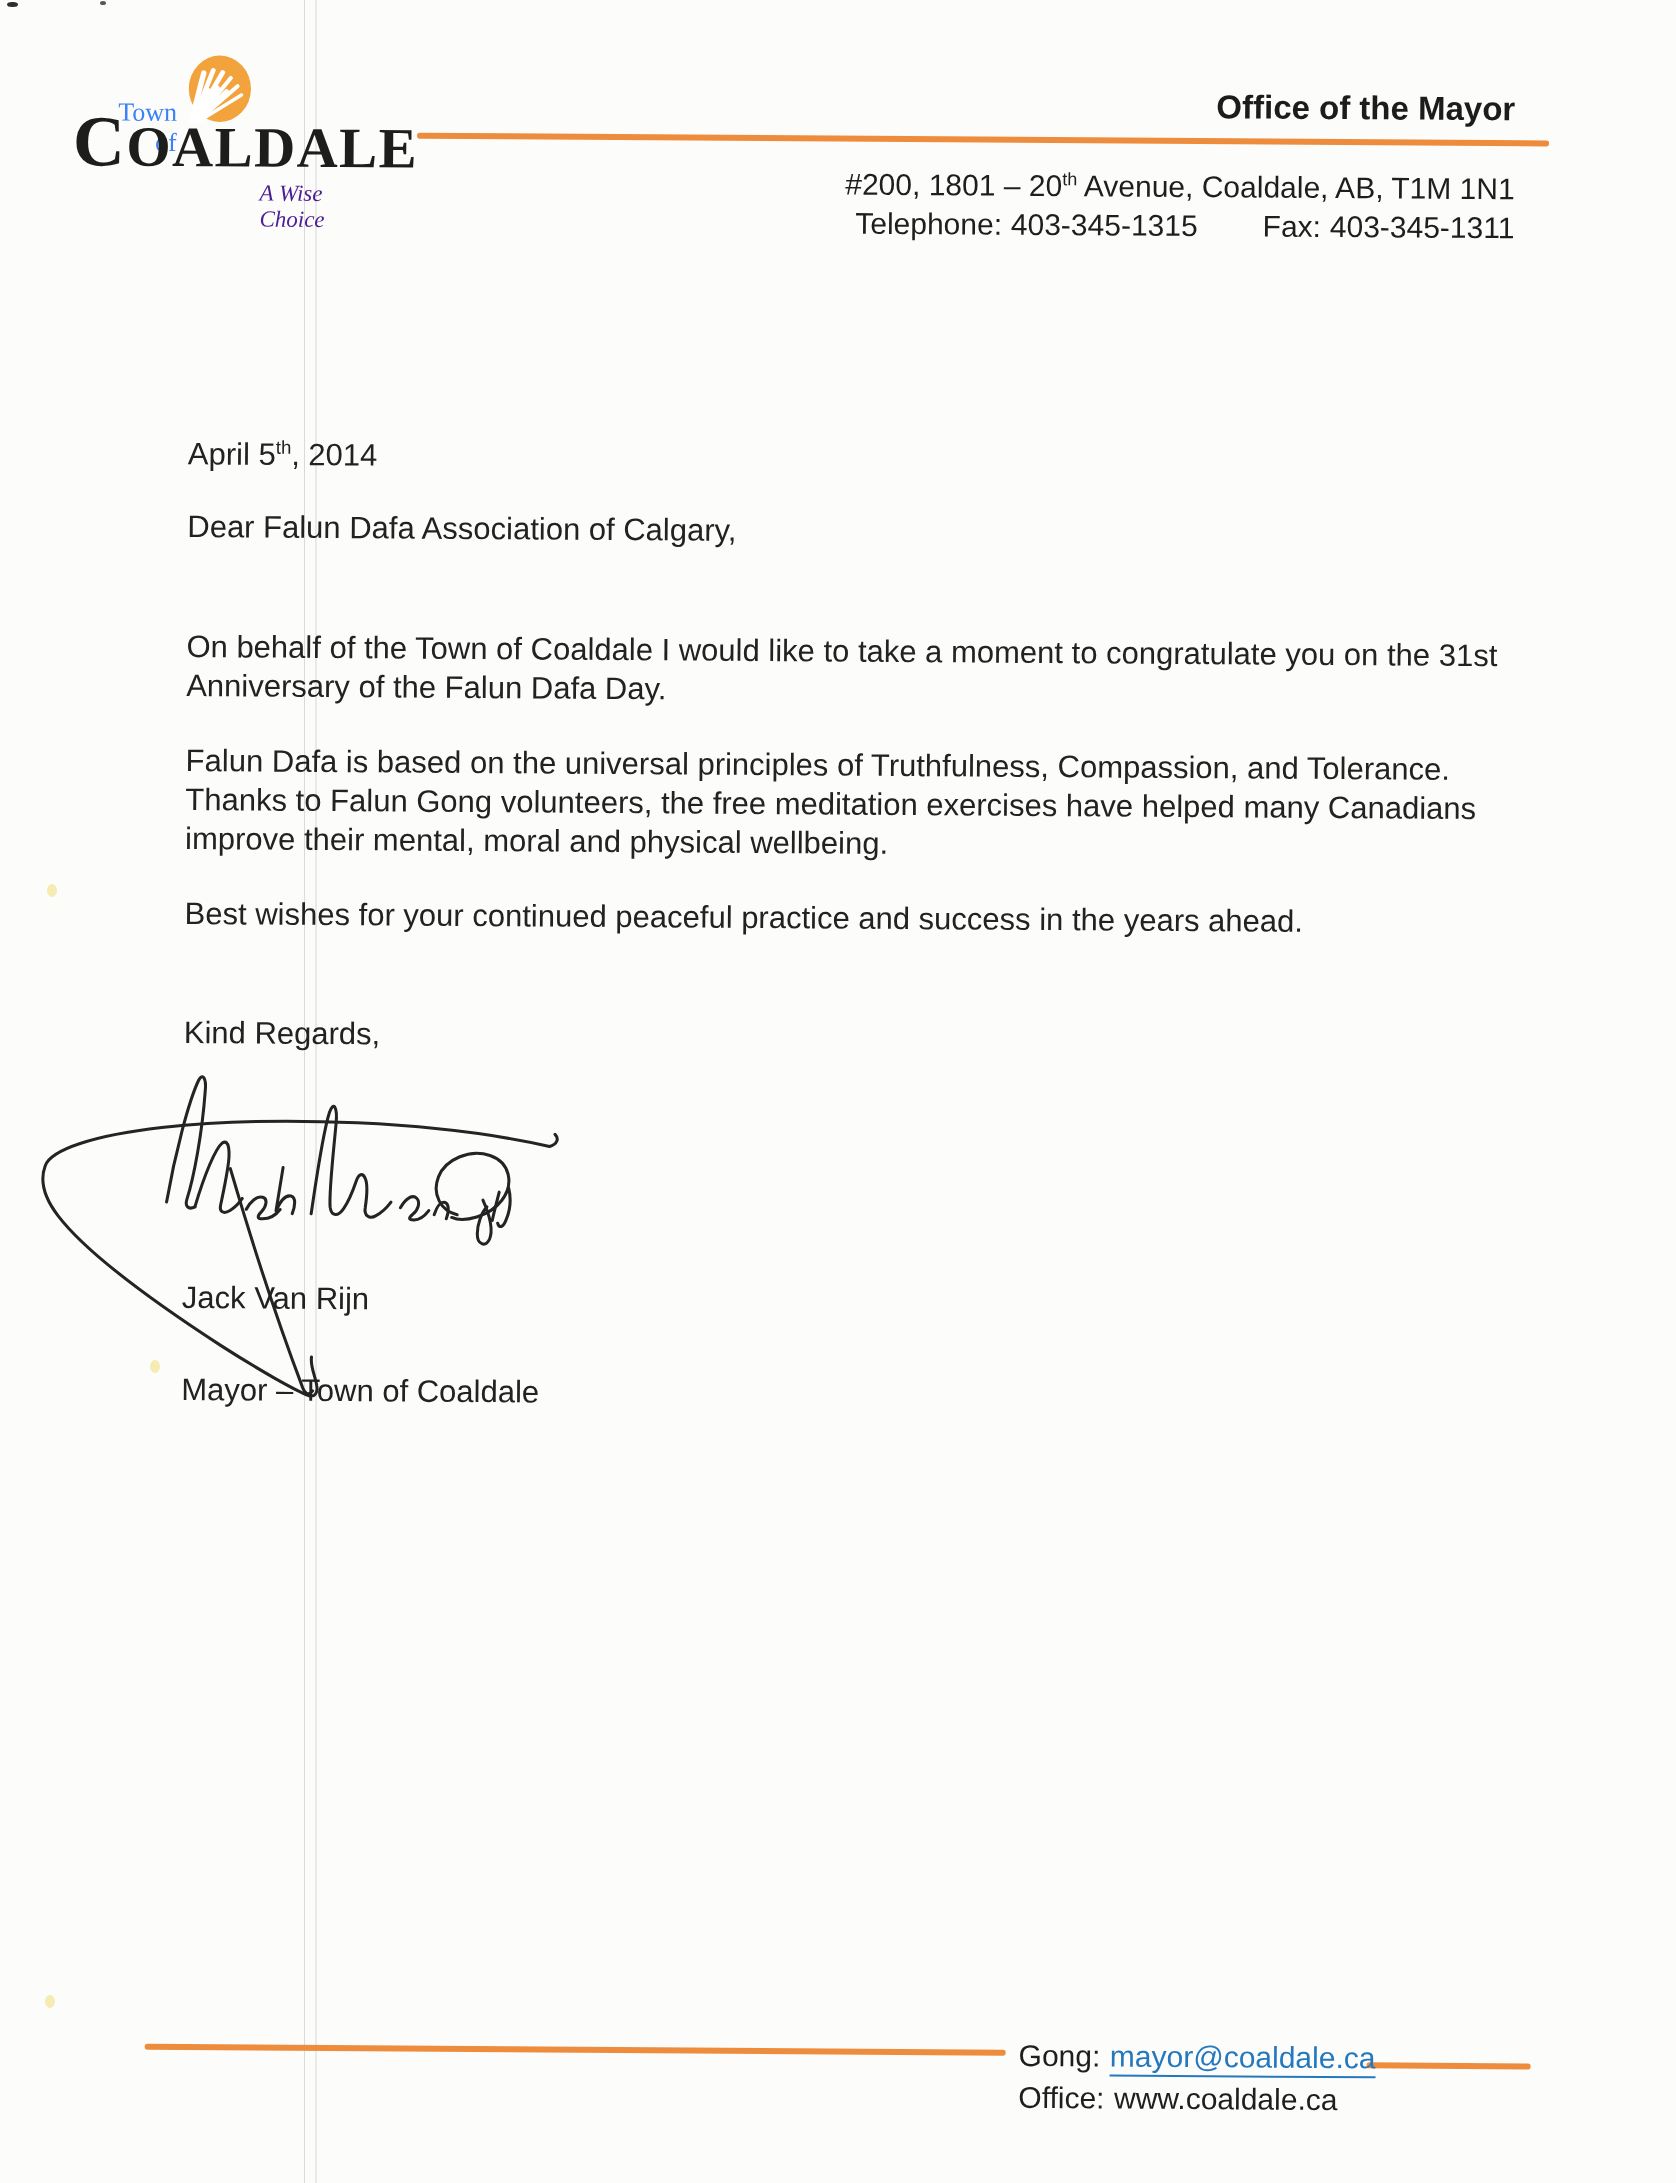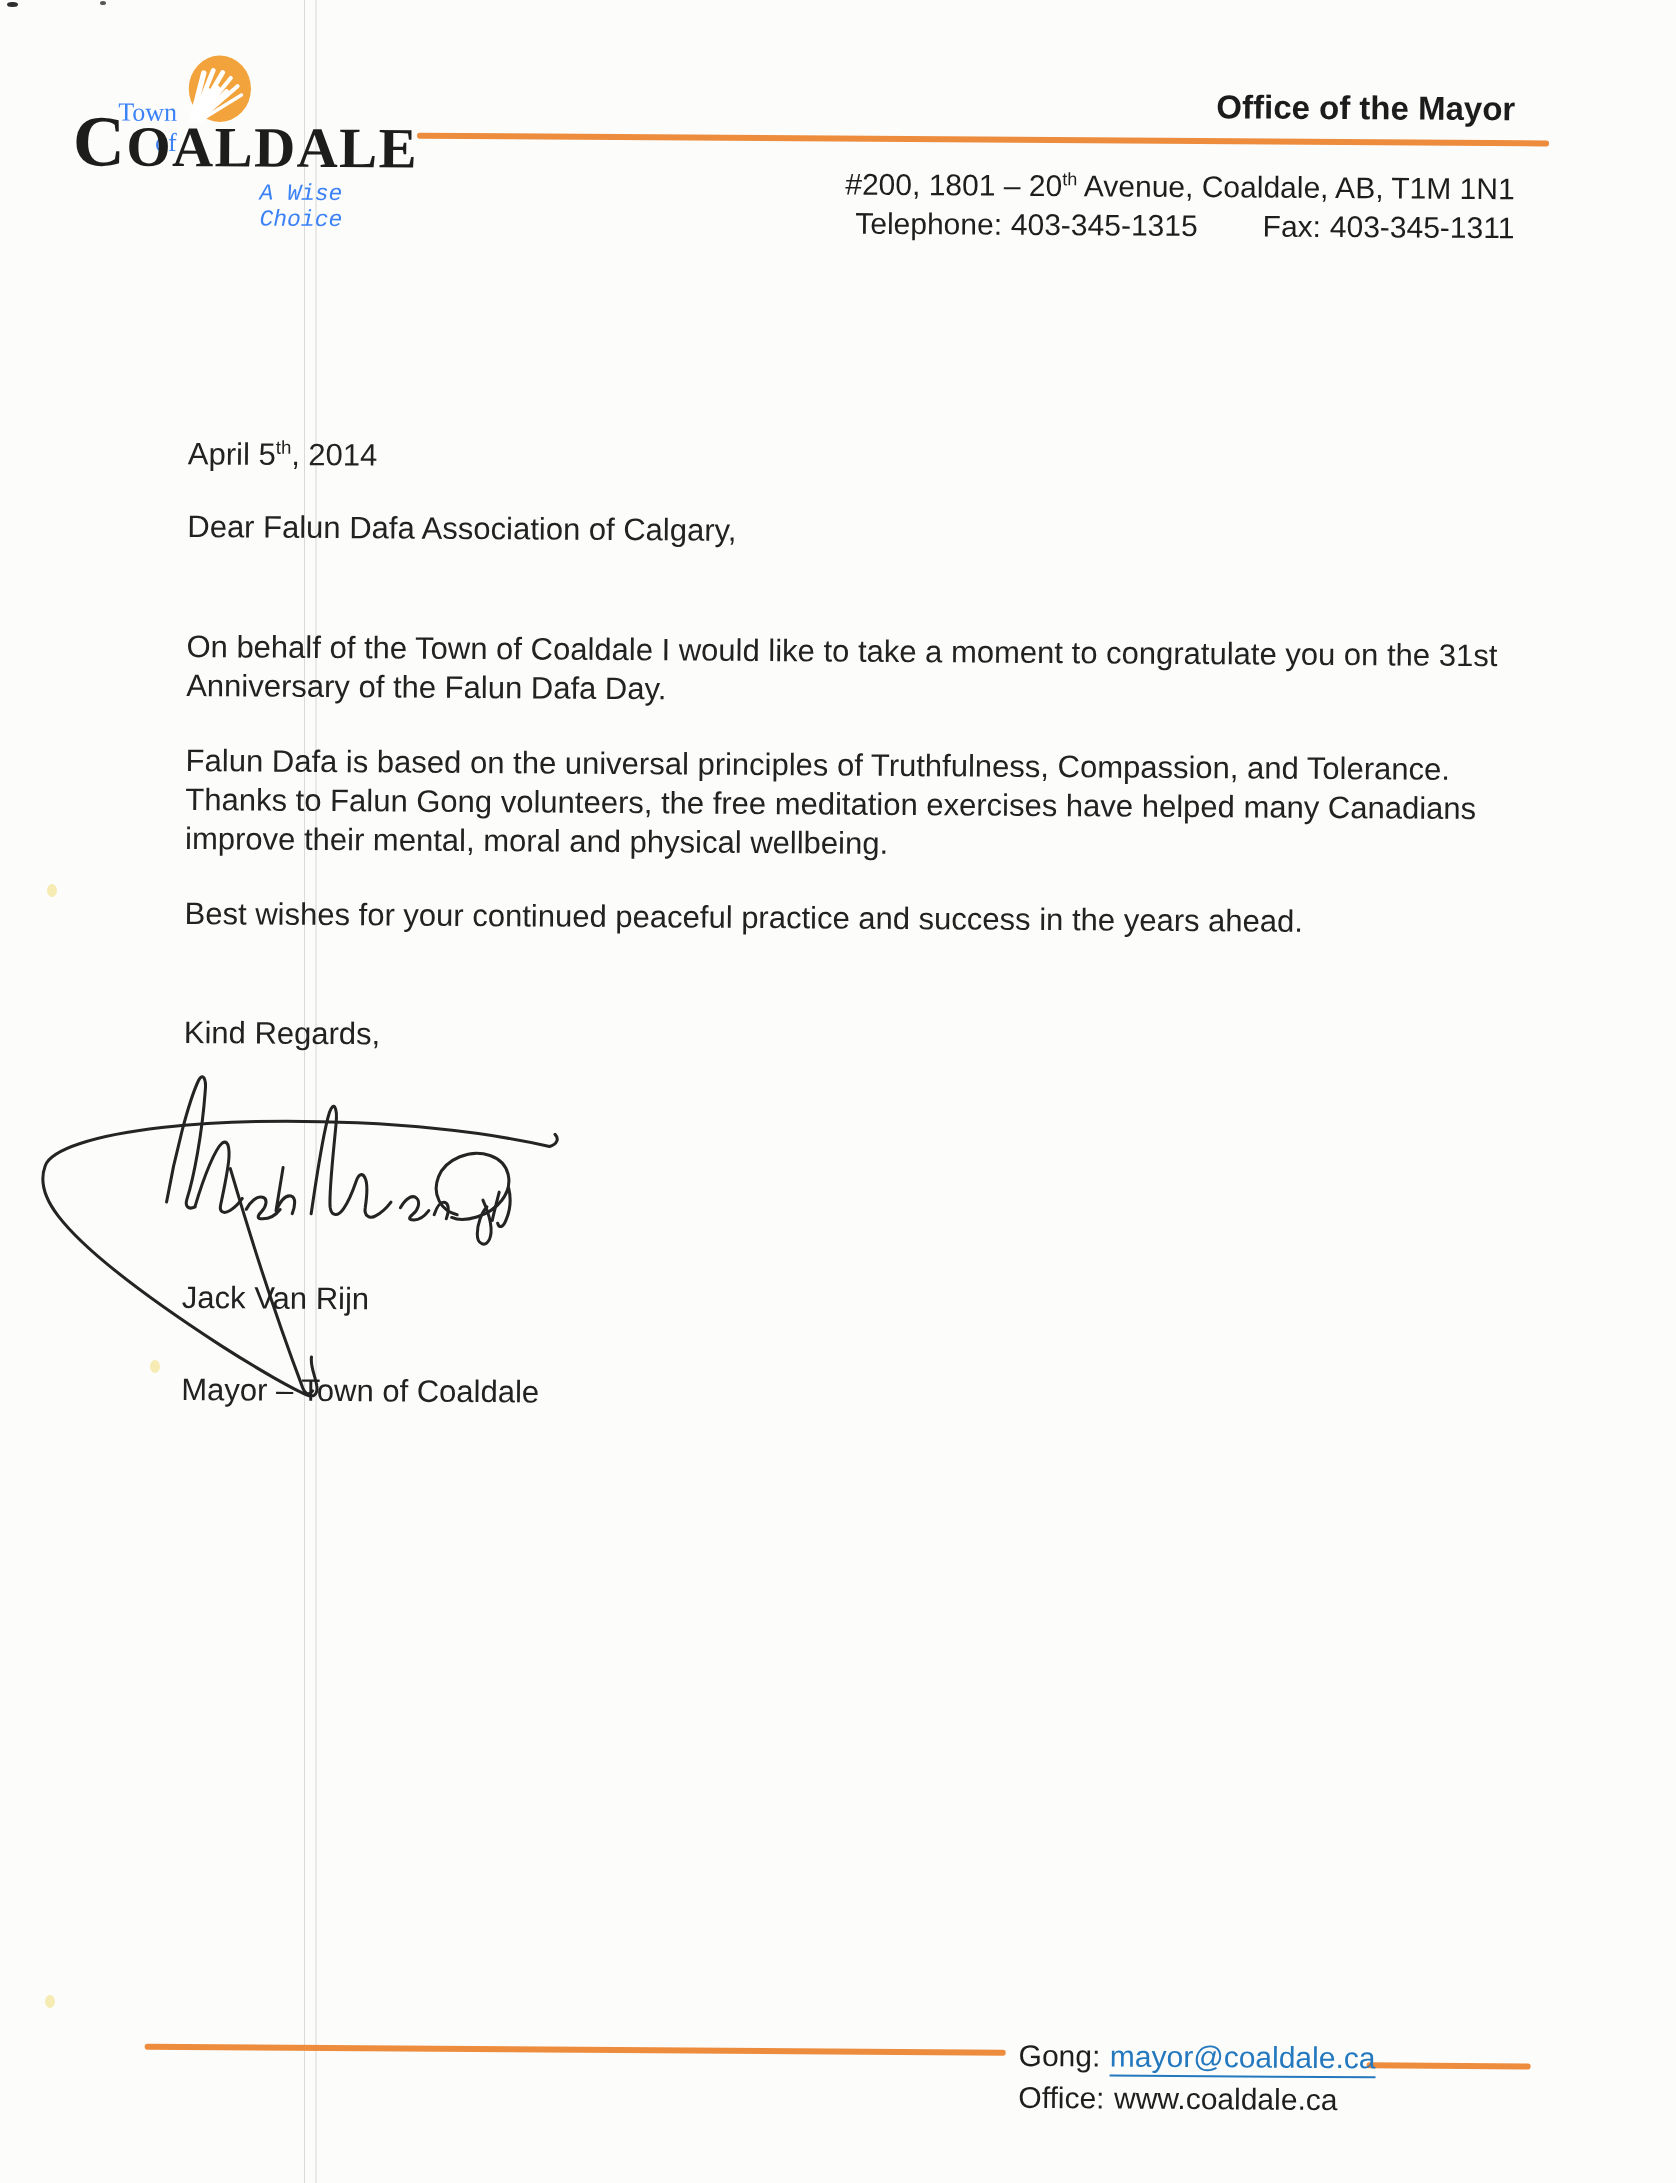--- a/index.html
+++ b/index.html
@@ -34,21 +34,21 @@
   }
   .coaldale{
     position:absolute;left:74px;top:105px;
     font-family:"Liberation Serif",serif;font-weight:bold;color:#1d1d1b;
     display:flex;align-items:baseline;letter-spacing:1.4px;line-height:1;
   }
   .coaldale .c1{font-size:72px;}
   .coaldale .rest{font-size:57px;}
   .tagline{
     position:absolute;left:261px;top:179px;
-    font-family:Liberation Mono, monospace;font-style:italic;font-size:23px;color:#3b82f6;
+    font-family:Liberation Serif, serif;font-style:italic;font-size:23px;color:#4c1d95;
   }
 
   .office-title{position:absolute;right:160px;top:80px;font-size:33px;font-weight:bold;color:#1c1c1c;}
   .header-rule{position:absolute;left:418px;top:130px;width:1132px;height:6px;background:#ED8C3C;border-radius:2.7px;}
   .addr{position:absolute;right:160px;top:162px;font-size:30px;color:#1e1e1e;}
   .phones{position:absolute;right:160px;top:201px;font-size:30px;color:#1e1e1e;display:inline-flex;gap:65px;}
   .pair{display:inline-flex;gap:8.8px;}
   sup{font-size:60%;}
 
   

